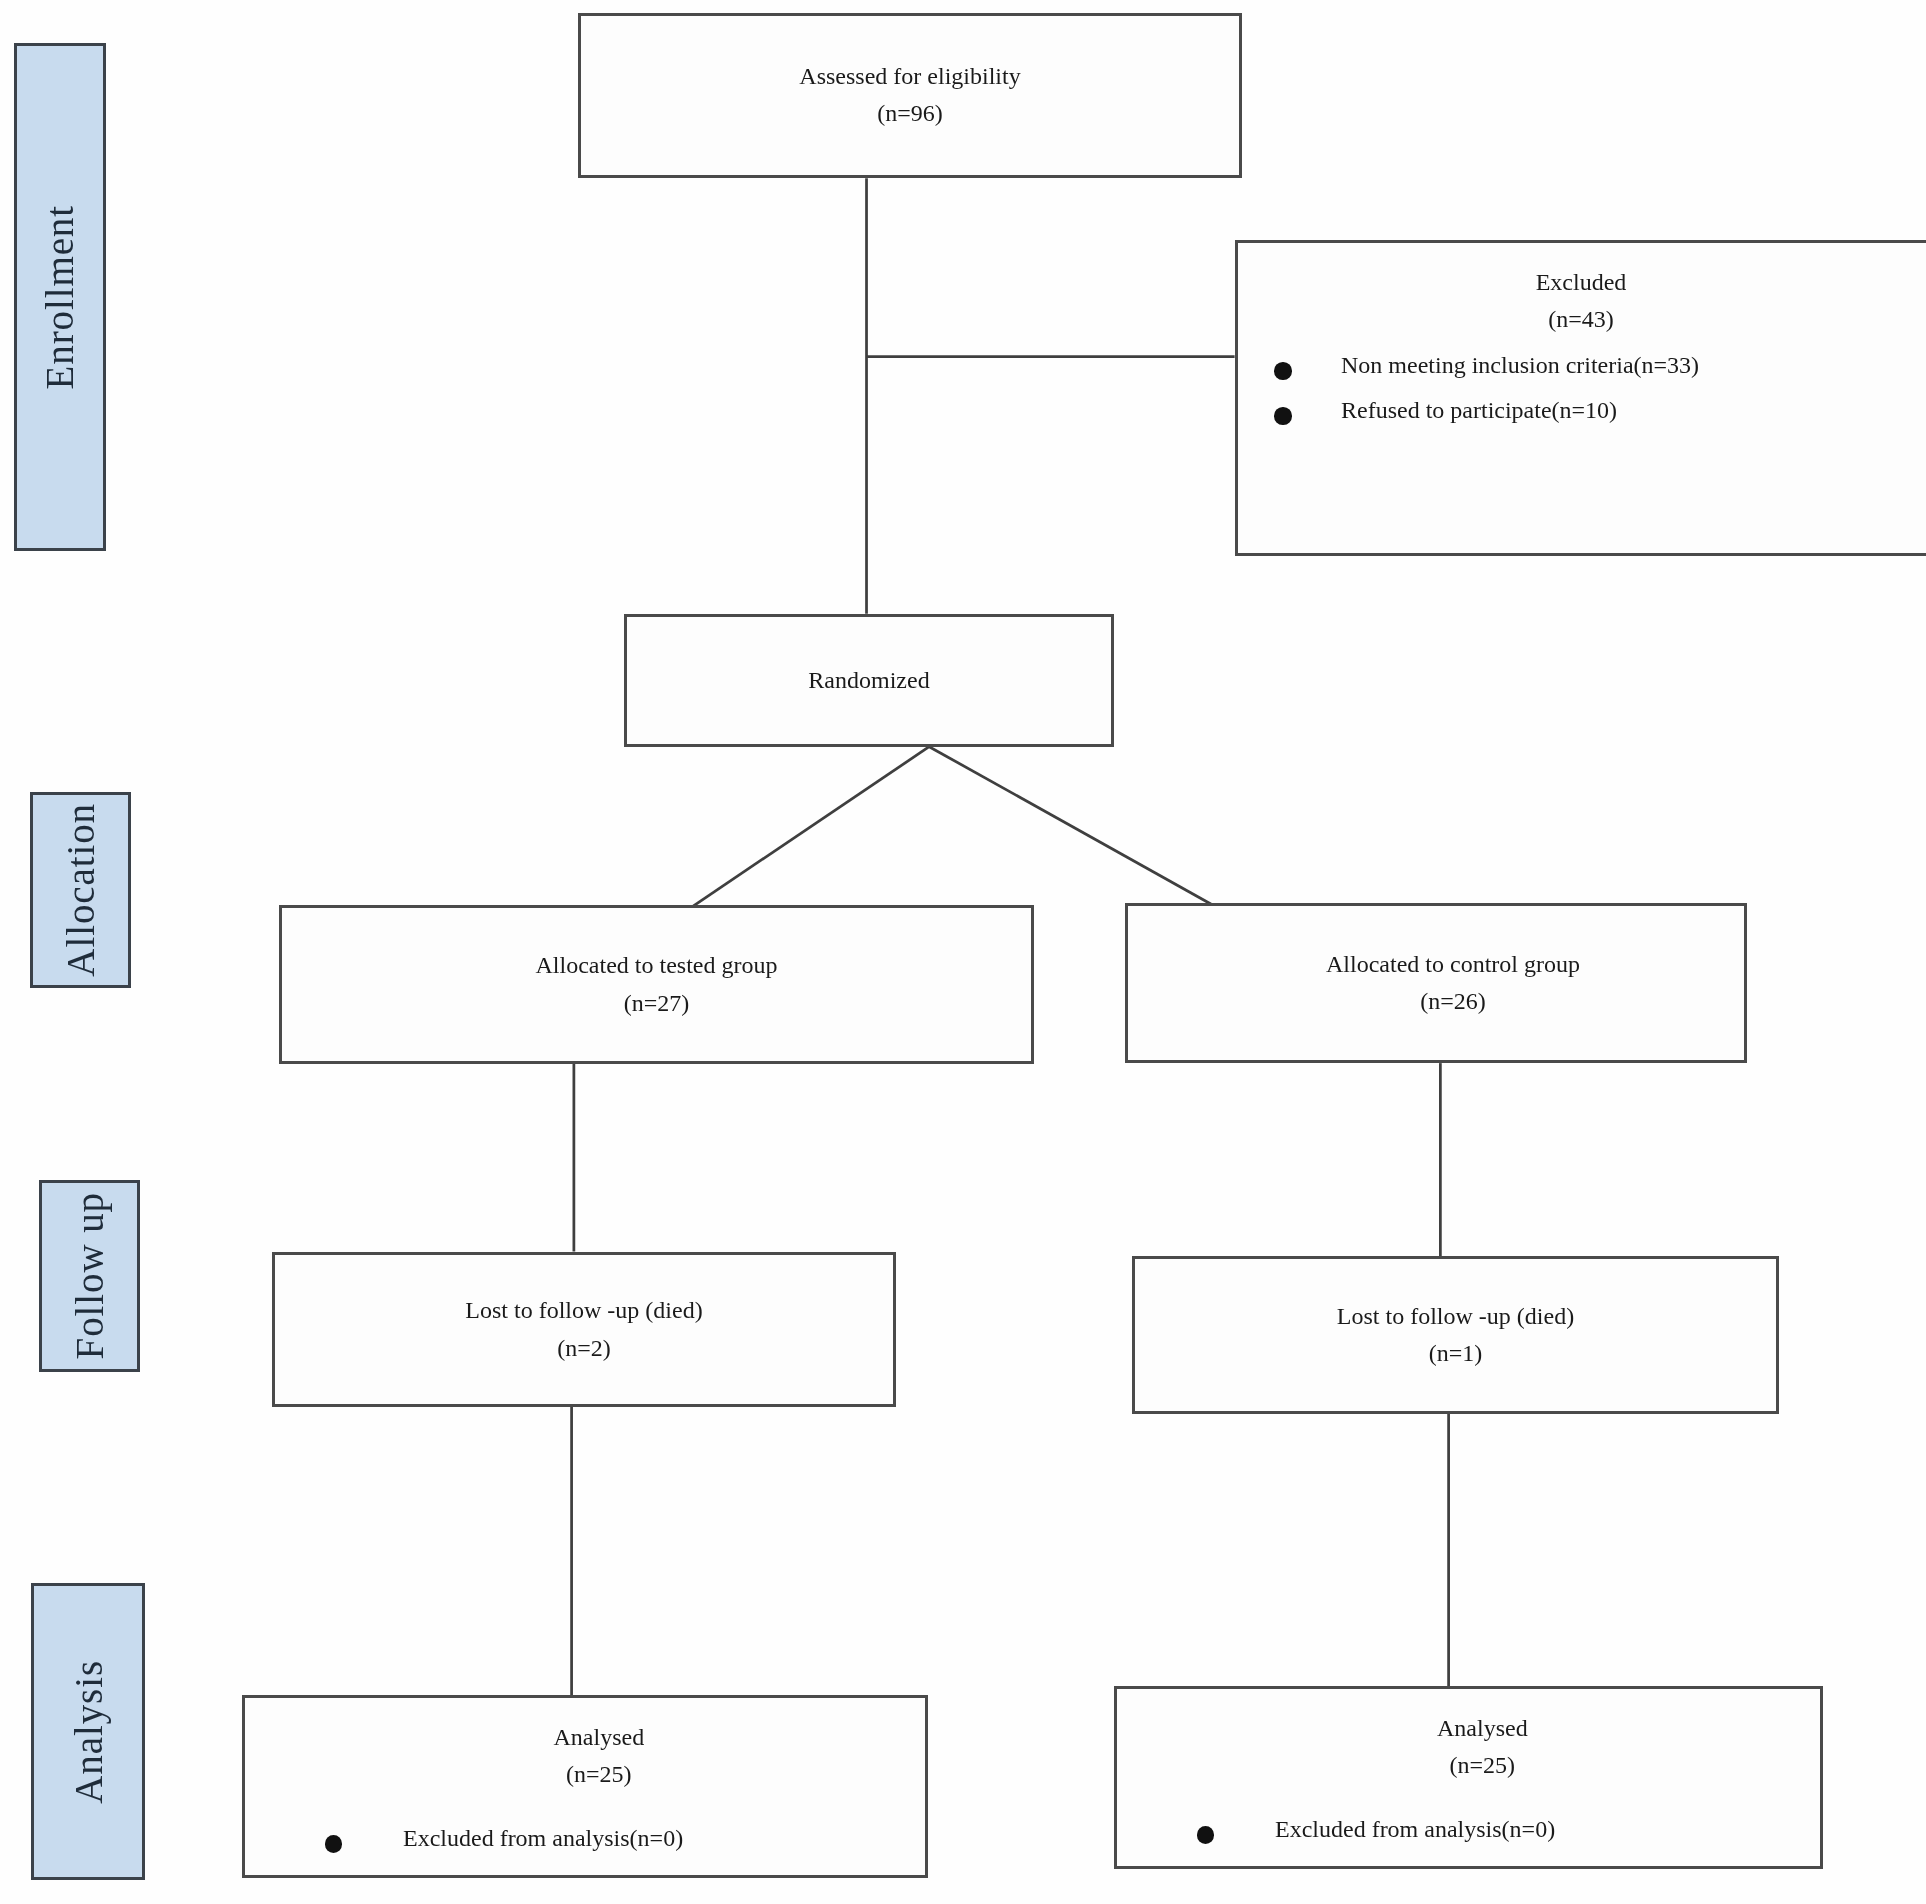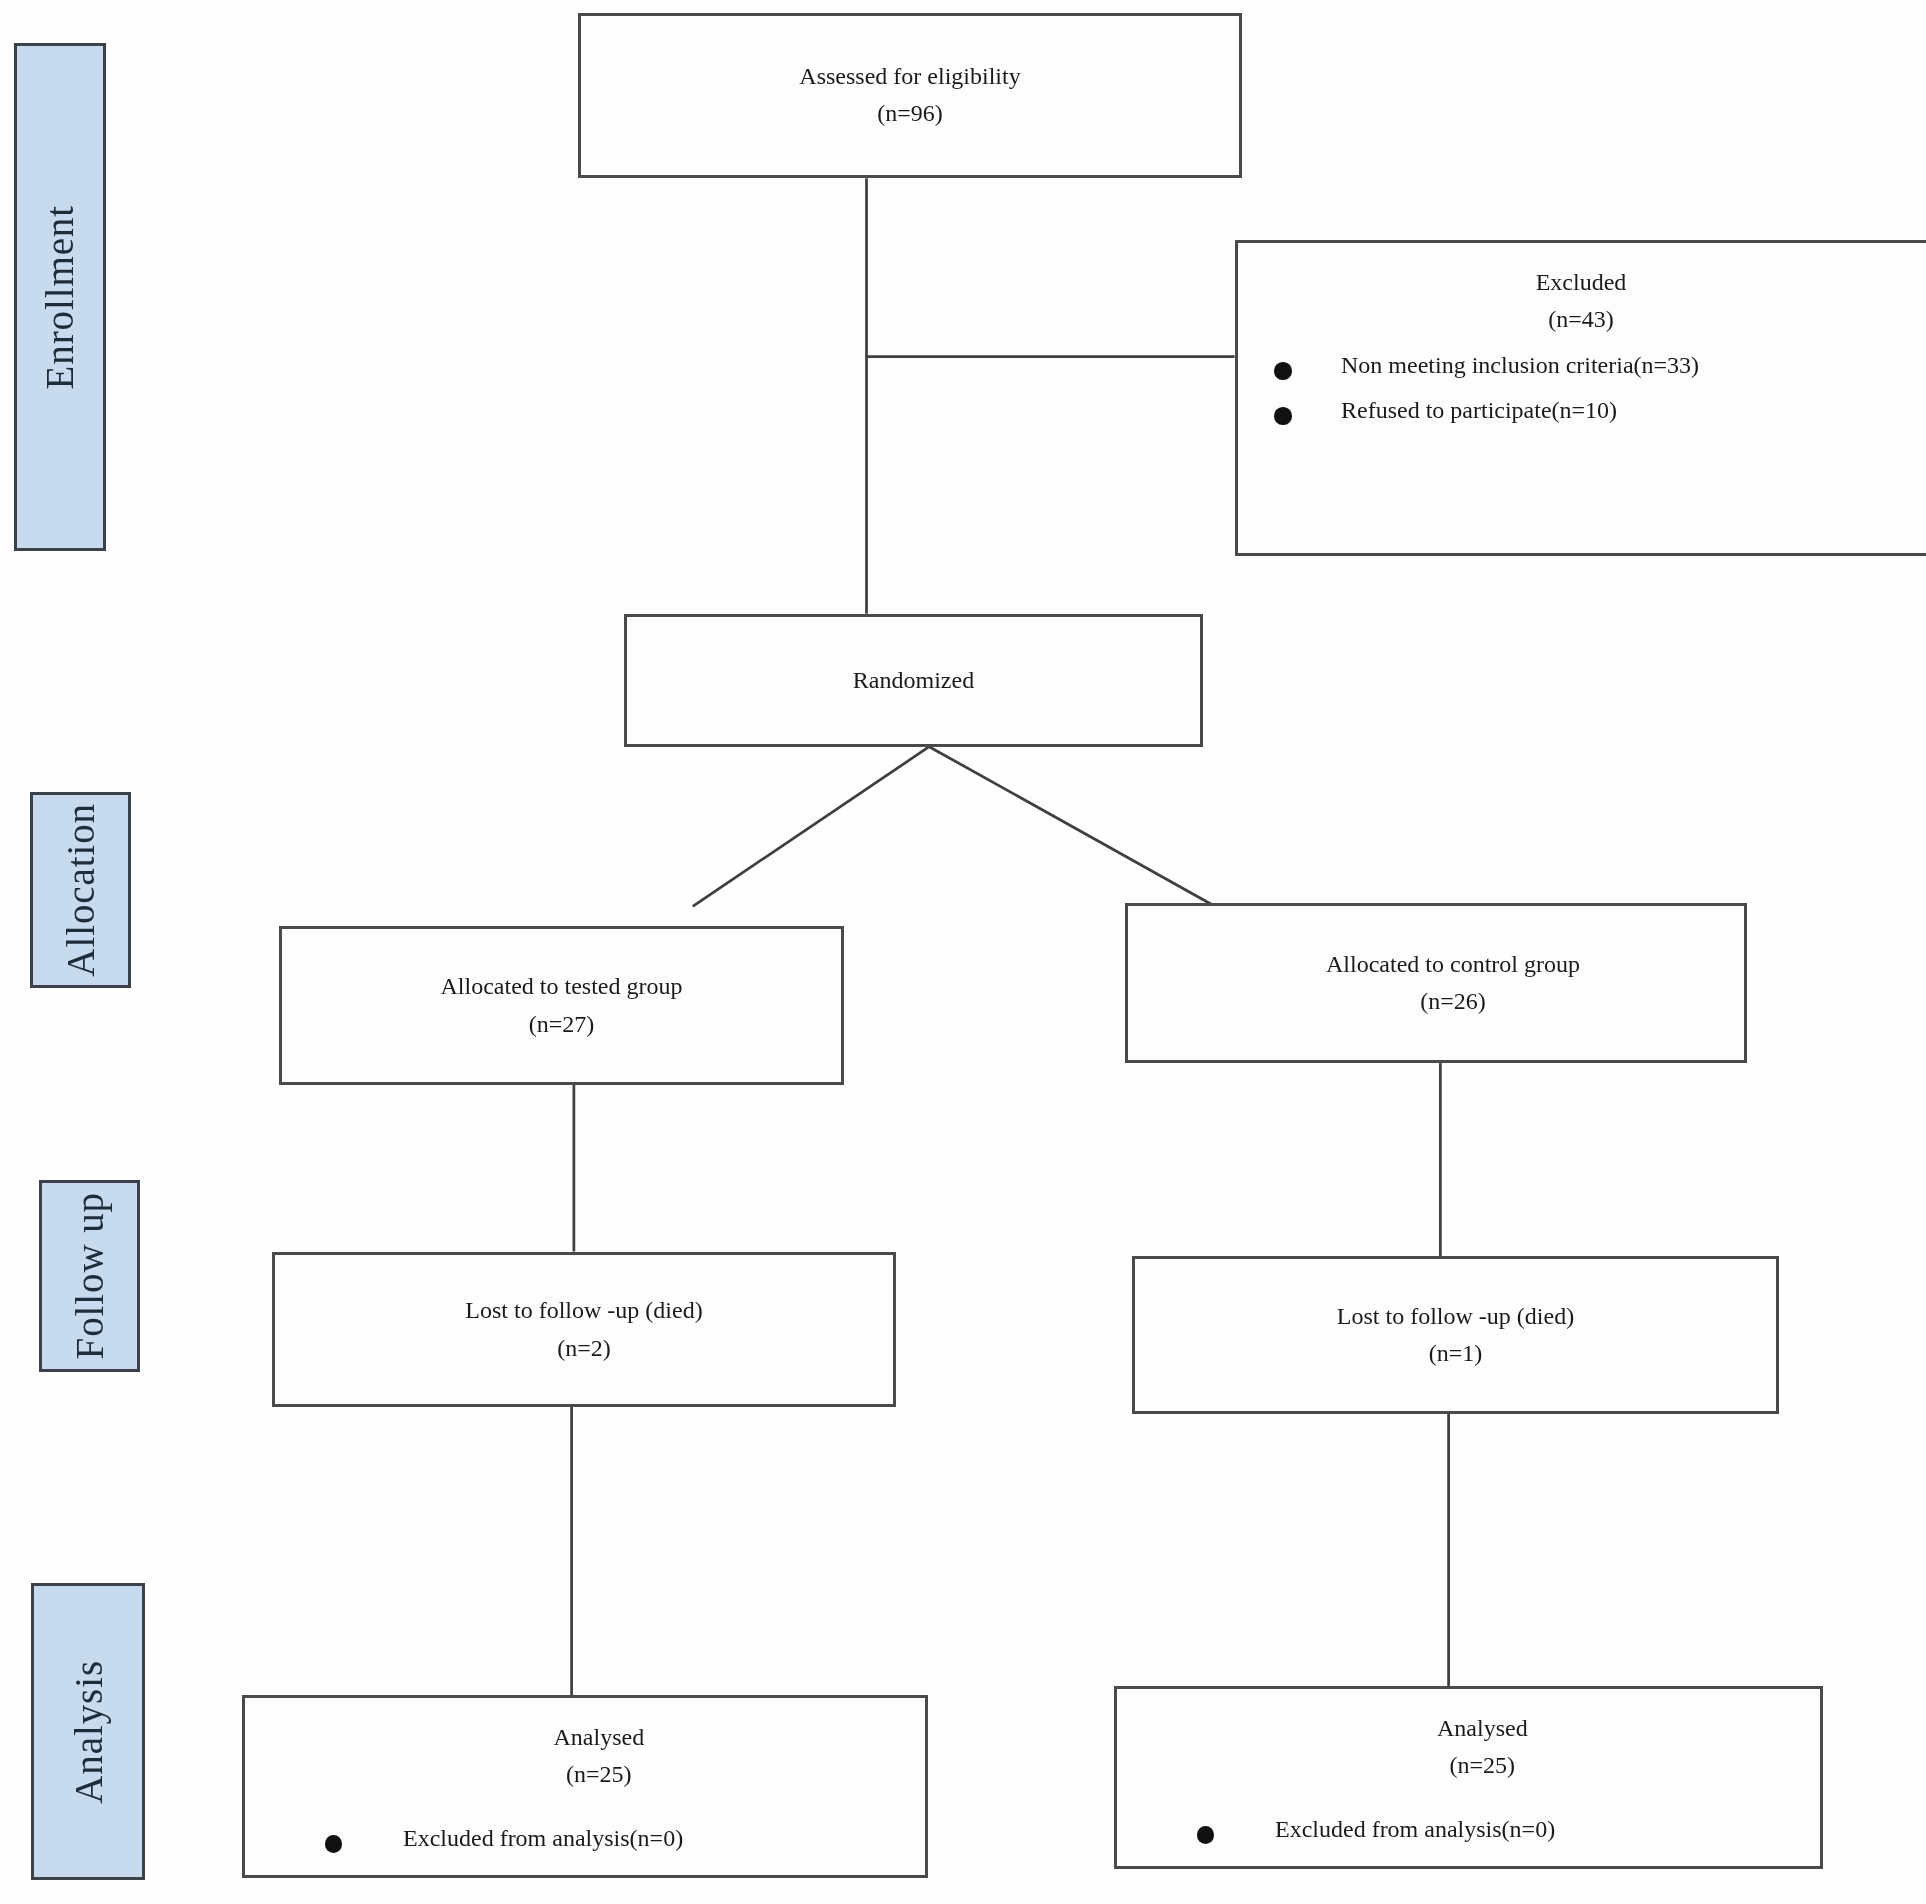--- a/index.html
+++ b/index.html
@@ -111,22 +111,22 @@
   .fbox.analysed .dot { left: 34px; }
 
   
   #stage-enrollment { left: 13.7px;  top: 43px;   width: 92px; height: 508px; }
   #stage-allocation { left: 30px;  top: 792px; width: 101px; height: 196px; }
   #stage-followup   { left: 39px;  top: 1180px; width: 101px; height: 192px; }
   #stage-analysis   { left: 31px;  top: 1583px; width: 114px; height: 297px; }
 
   #box-assessed        { left: 578px; top: 12.8px;   width: 664px; height: 165px; }
   #box-excluded        { left: 1235px; top: 240px;  width: 696px; height: 316px; padding-left: 28px; }
-  #box-randomized      { left: 624px; top: 614px; width: 579px; height: 133px; }
-  #box-alloc-test      { left: 279px;  top: 926px; width: 565px; height: 159px; }
+  #box-randomized      { left: 624px; top: 614px; width: 490px; height: 133px; }
+  #box-alloc-test      { left: 279px;  top: 905px; width: 755px; height: 159px; }
   #box-alloc-control   { left: 1125px; top: 903px; width: 622px; height: 160px; padding-left: 34px; }
   #box-lost-test       { left: 272px;  top: 1252px; width: 624px; height: 155px; }
   #box-lost-control    { left: 1132px; top: 1256px; width: 647px; height: 158px; }
   #box-analysed-test   { left: 242px;  top: 1695px; width: 686px; height: 183px; }
   #box-analysed-control{ left: 1114px; top: 1686px; width: 709px; height: 183px; }
 </style>
 </head>
 <body>
 
 <div class="canvas">

